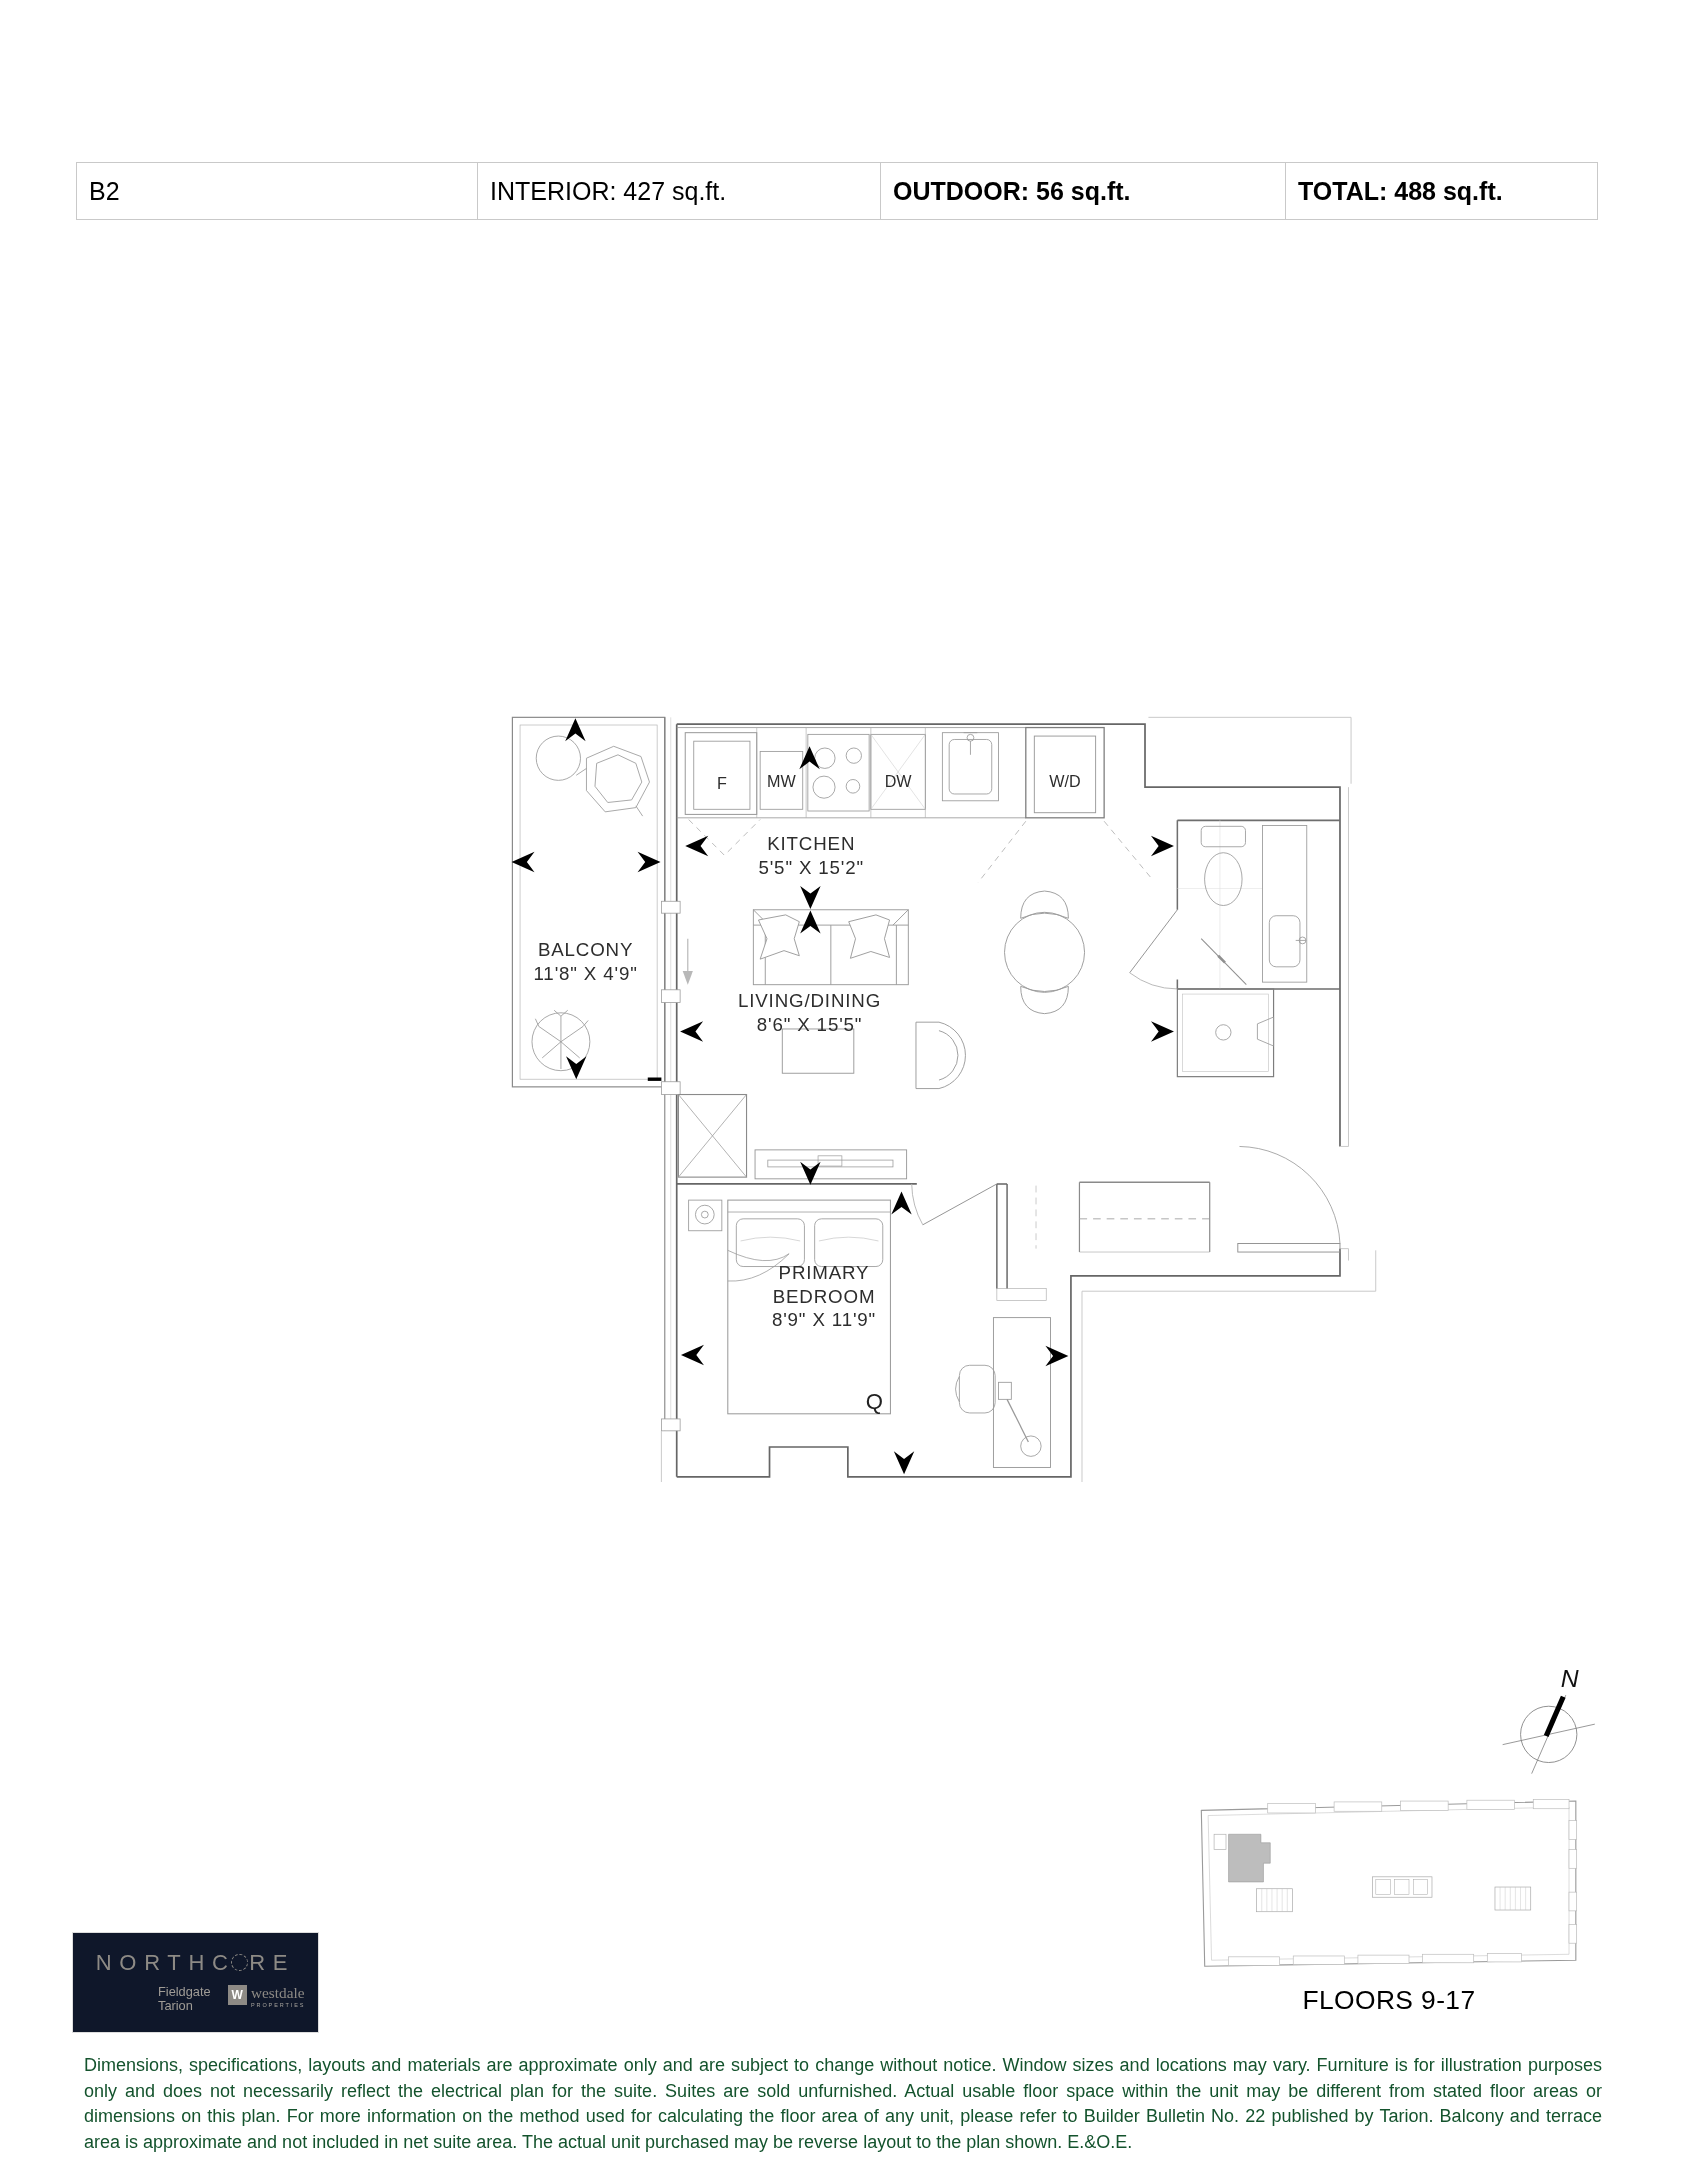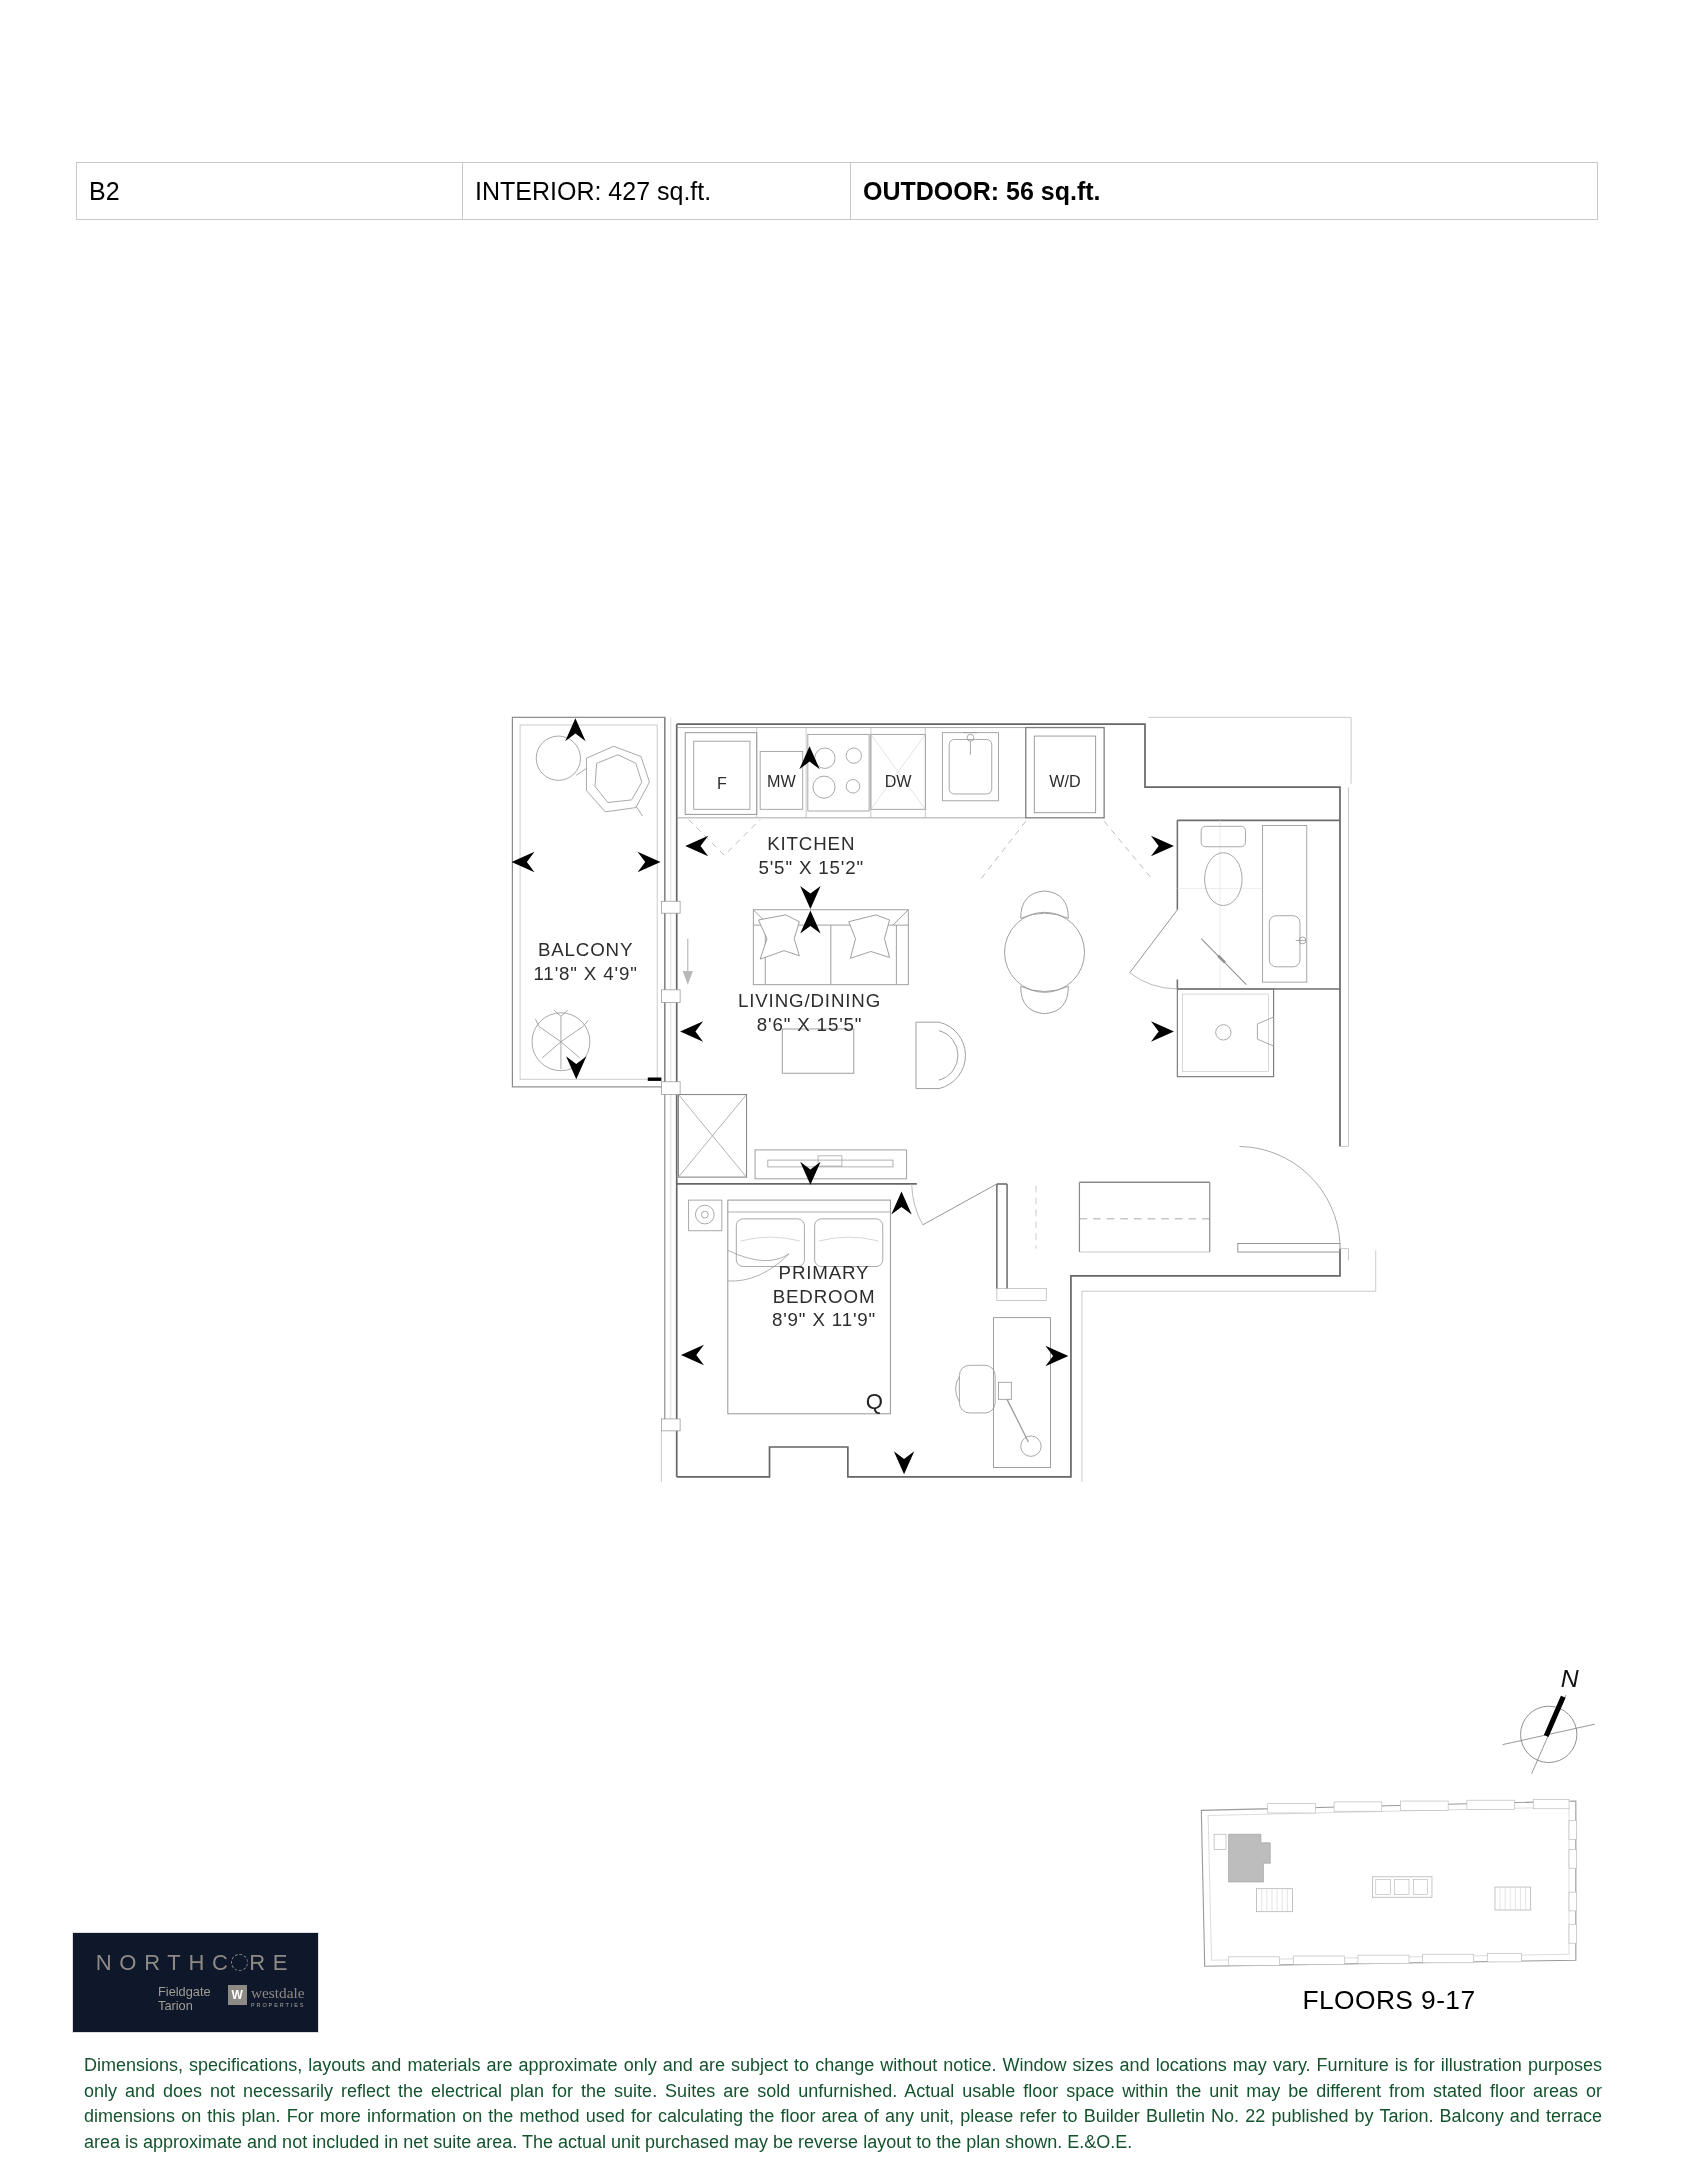--- a/index.html
+++ b/index.html
@@ -8,21 +8,21 @@
     width:1685px; height:2181px; position:relative;
     font-family:"Liberation Sans", sans-serif; color:#111;
   }
   
   .spec-bar {
     position:absolute; left:76px; top:162px; width:1522px; height:58px;
     border:0.9px solid #c9c9c9; display:flex; align-items:stretch;
     font-size:25px; color:#000; background:#fff;
   }
   .spec-cell { display:flex; align-items:center; padding-left:12px; }
-  .spec-cell + .spec-cell { border-left:0.9px solid #c9c9c9; }
+  .spec-cell + .spec-cell { border-left:0.9px solid #c9c9c9;margin-left:15px; }
   .c1 { width:385px; }
   .c2 { width:388px; }
   .c3 { width:390px;font-weight:bold; }
   .c4 { flex:1; font-weight:bold; }
   
   .plan-svg { position:absolute; left:486px; top:673px; }
   .room-label { font-family:"Liberation Sans",sans-serif; font-size:22px; fill:#2d2d2d; text-anchor:middle; letter-spacing:1px; }
   .appl-label { font-family:"Liberation Sans",sans-serif; font-size:19px; fill:#2d2d2d; text-anchor:middle; }
   .q-label { font-family:"Liberation Sans",sans-serif; font-size:26px; fill:#222; text-anchor:middle; }
   
@@ -59,20 +59,21 @@
     font-size:18px; line-height:1.43; text-align:justify; color:#14532d;
   }
 </style>
 </head>
 <body>
 
 <div class="spec-bar">
   <div class="spec-cell c1">B2</div>
   <div class="spec-cell c2">INTERIOR: 427 sq.ft.</div>
   <div class="spec-cell c3">OUTDOOR: 56 sq.ft.</div>
+  <div class="spec-cell c4">TOTAL: 488 sq.ft.</div>
 </div>
 
 <svg class="plan-svg" width="894" height="809" viewBox="0 0 1050 950">
   <defs>
     <path id="arr" d="M0,0 L-27,-12 L-18,0 L-27,12 Z" fill="#000"></path>
   </defs>
 
   <g stroke="#8a8a8a" fill="none" stroke-width="1.4">
     <rect x="31" y="52" width="179" height="434"></rect>
     <rect x="40" y="61" width="161" height="416" stroke="#b5b5b5" stroke-width="0.8"></rect>

